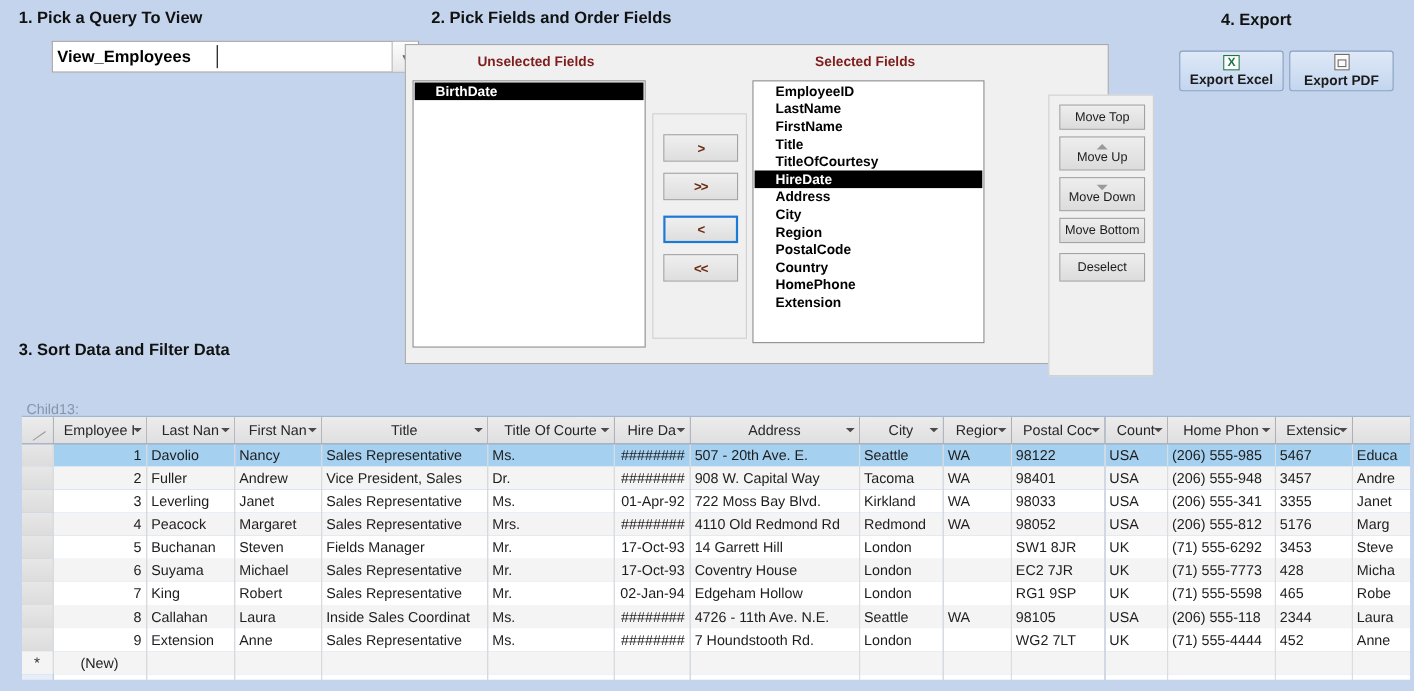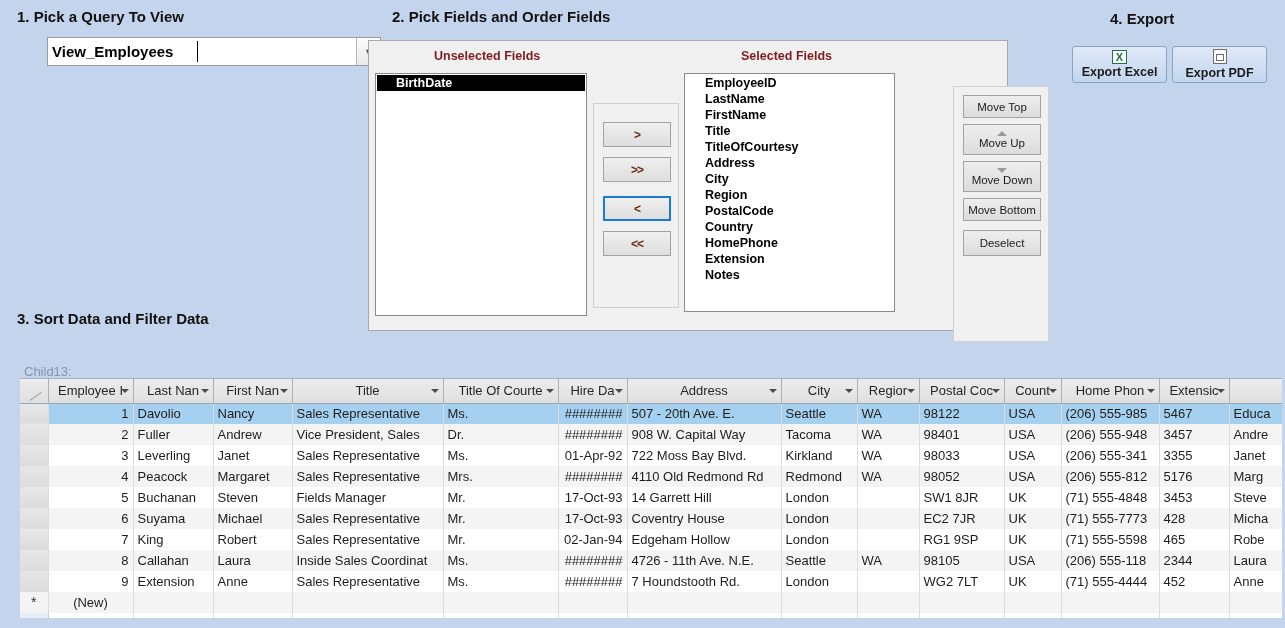--- a/index.html
+++ b/index.html
@@ -292,28 +292,28 @@
 
   <div class="listbox" id="lb-unselected">
       <div class="lb-item sel">BirthDate</div>
     </div>
   <div class="listbox" id="lb-selected">
       <div class="lb-item">EmployeeID</div>
       <div class="lb-item">LastName</div>
       <div class="lb-item">FirstName</div>
       <div class="lb-item">Title</div>
       <div class="lb-item">TitleOfCourtesy</div>
+      <div class="lb-item sel">HireDate</div>
       <div class="lb-item">Address</div>
       <div class="lb-item">City</div>
       <div class="lb-item">Region</div>
       <div class="lb-item">PostalCode</div>
       <div class="lb-item">Country</div>
       <div class="lb-item">HomePhone</div>
       <div class="lb-item">Extension</div>
-      <div class="lb-item">Notes</div>
     </div>
 
   <div class="xfer-group">
     <div class="xfer-btn" id="btn-gt">&gt;</div>
     <div class="xfer-btn" id="btn-gtgt">&gt;&gt;</div>
     <div class="xfer-btn focus" id="btn-lt">&lt;</div>
     <div class="xfer-btn" id="btn-ltlt">&lt;&lt;</div>
   </div>
 
   <div class="move-group">
@@ -531,21 +531,21 @@
           <td class="">Buchanan</td>
           <td class="">Steven</td>
           <td class="">Fields Manager</td>
           <td class="">Mr.</td>
           <td class="num">17-Oct-93</td>
           <td class="">14 Garrett Hill</td>
           <td class="">London</td>
           <td class=""></td>
           <td class="">SW1 8JR</td>
           <td class="">UK</td>
-          <td class="">(71) 555-4848</td>
+          <td class="">(71) 555-6292</td>
           <td class="">3453</td>
           <td class="">Steve</td>
         </tr>
         <tr class="r-even">
           <td class="rowsel"></td>
           <td class="num c-id">6</td>
           <td class="">Suyama</td>
           <td class="">Michael</td>
           <td class="">Sales Representative</td>
           <td class="">Mr.</td>

